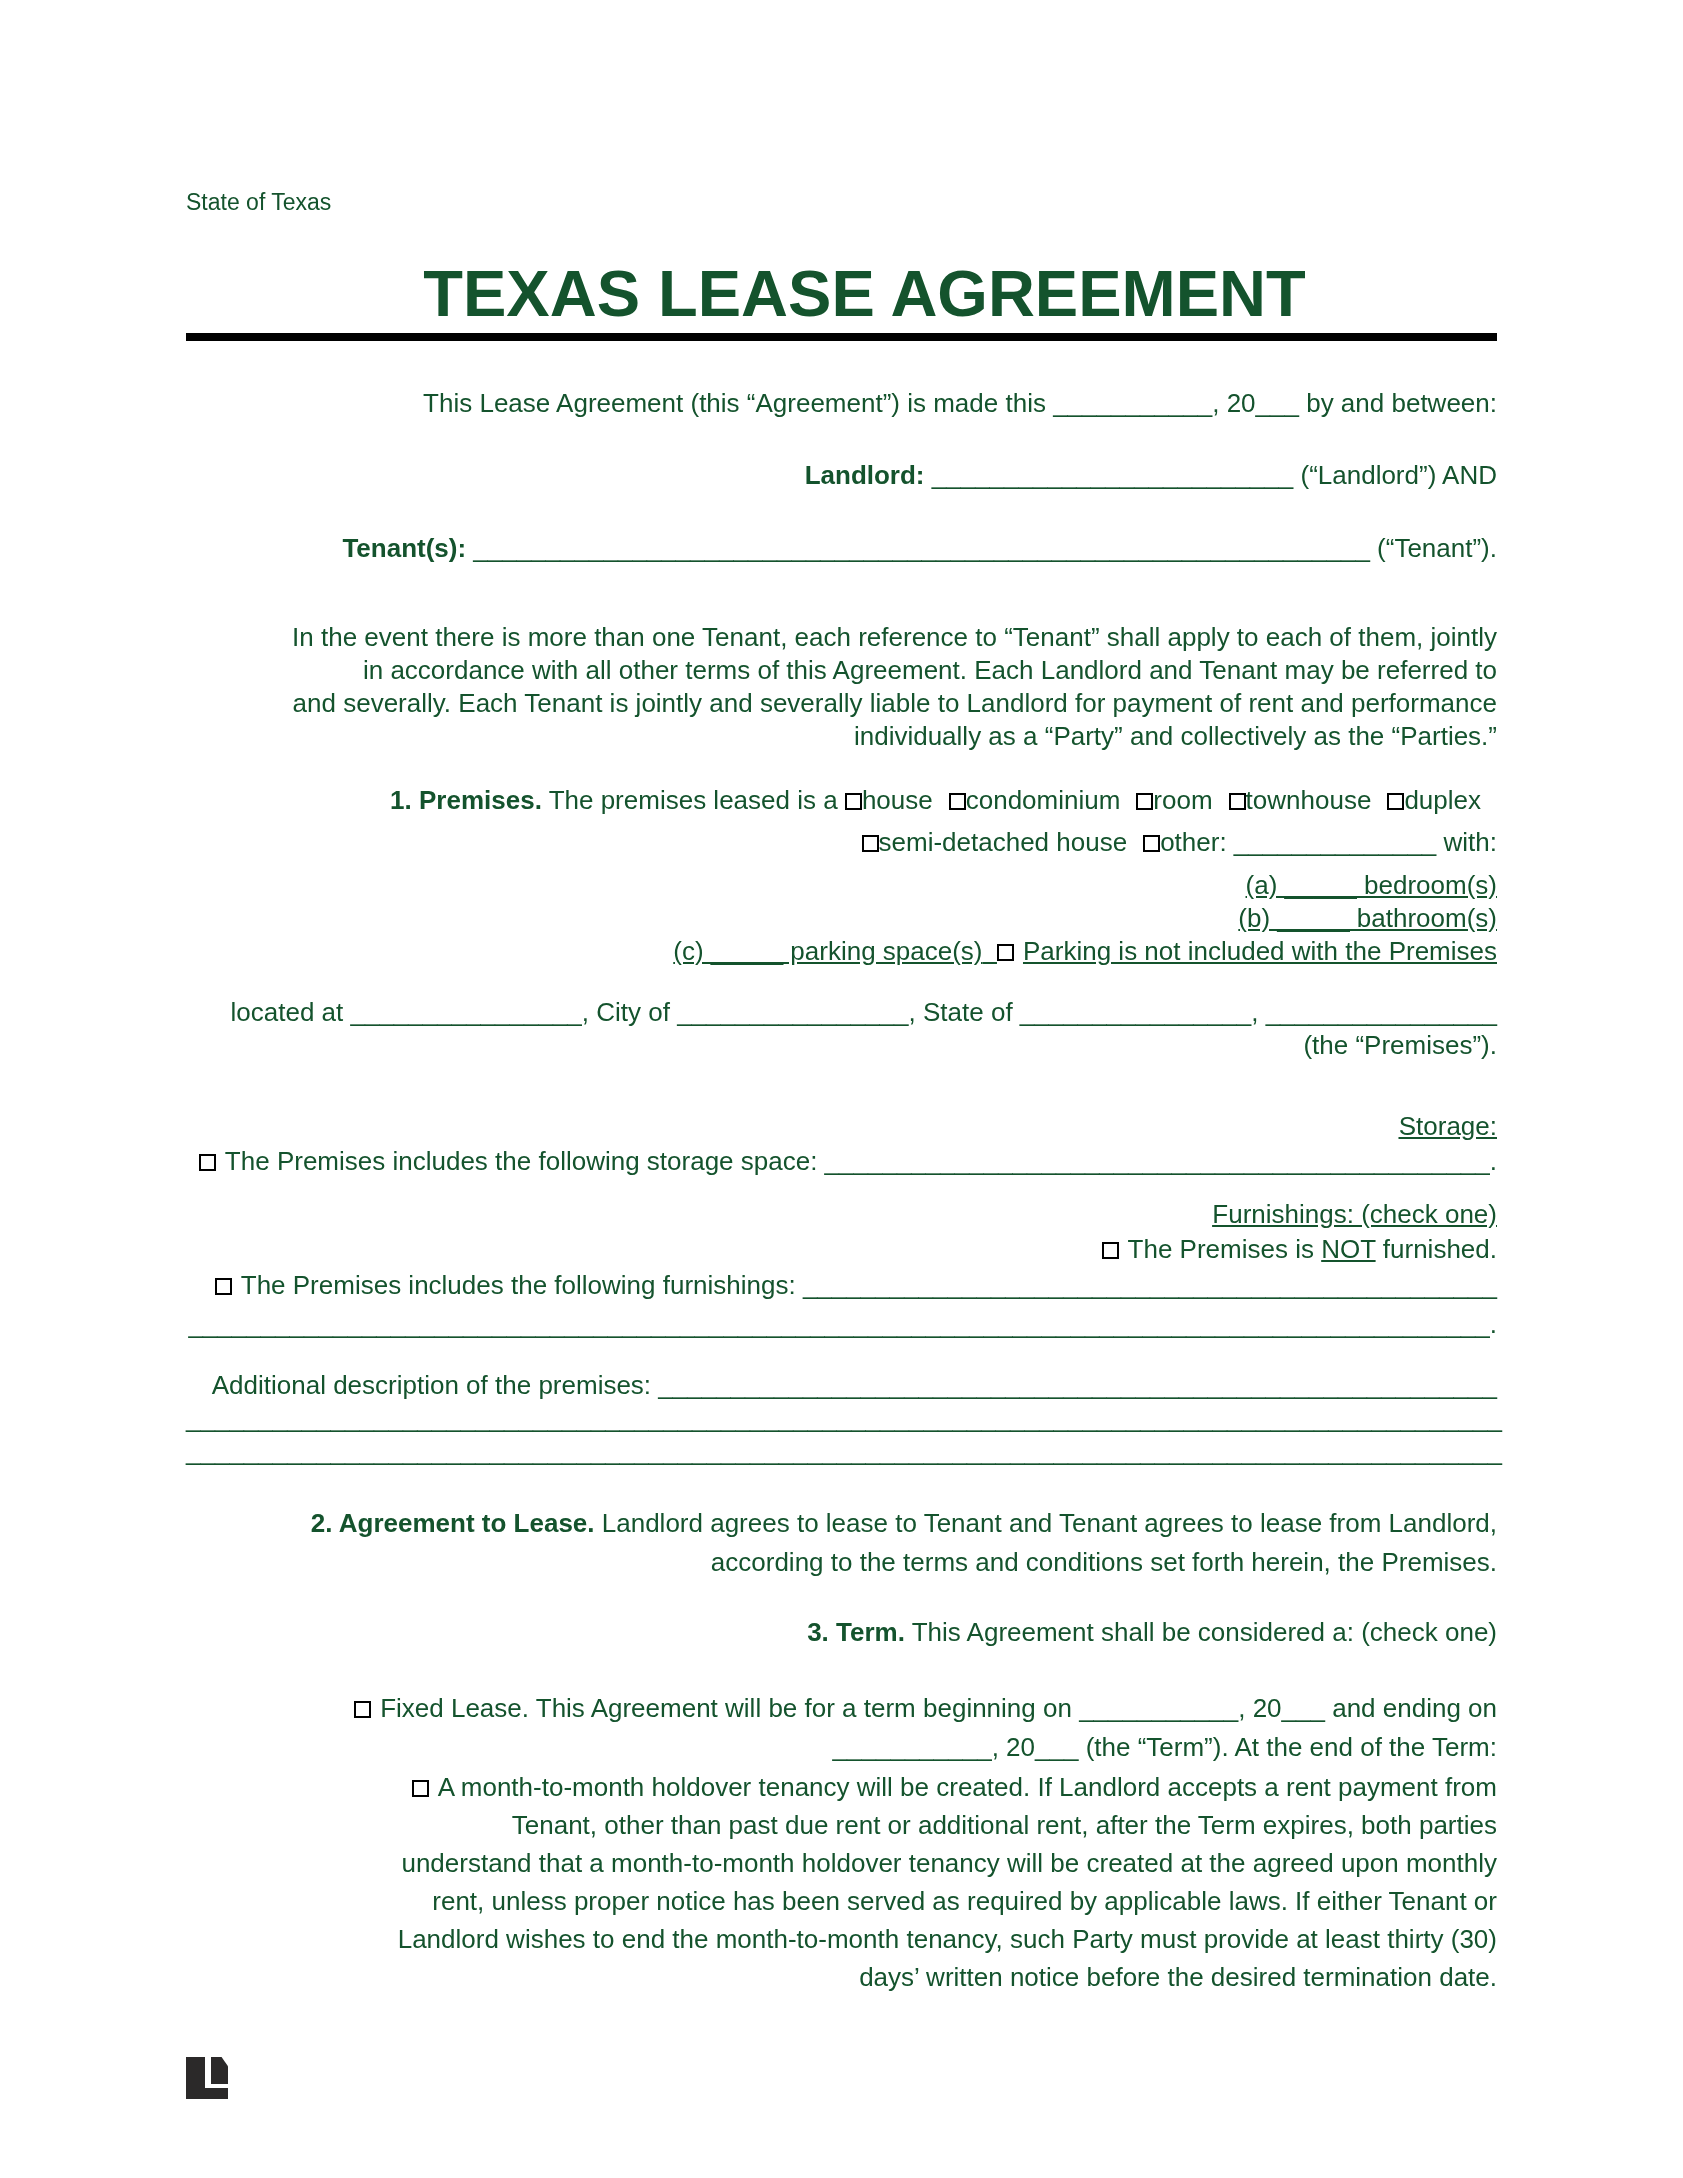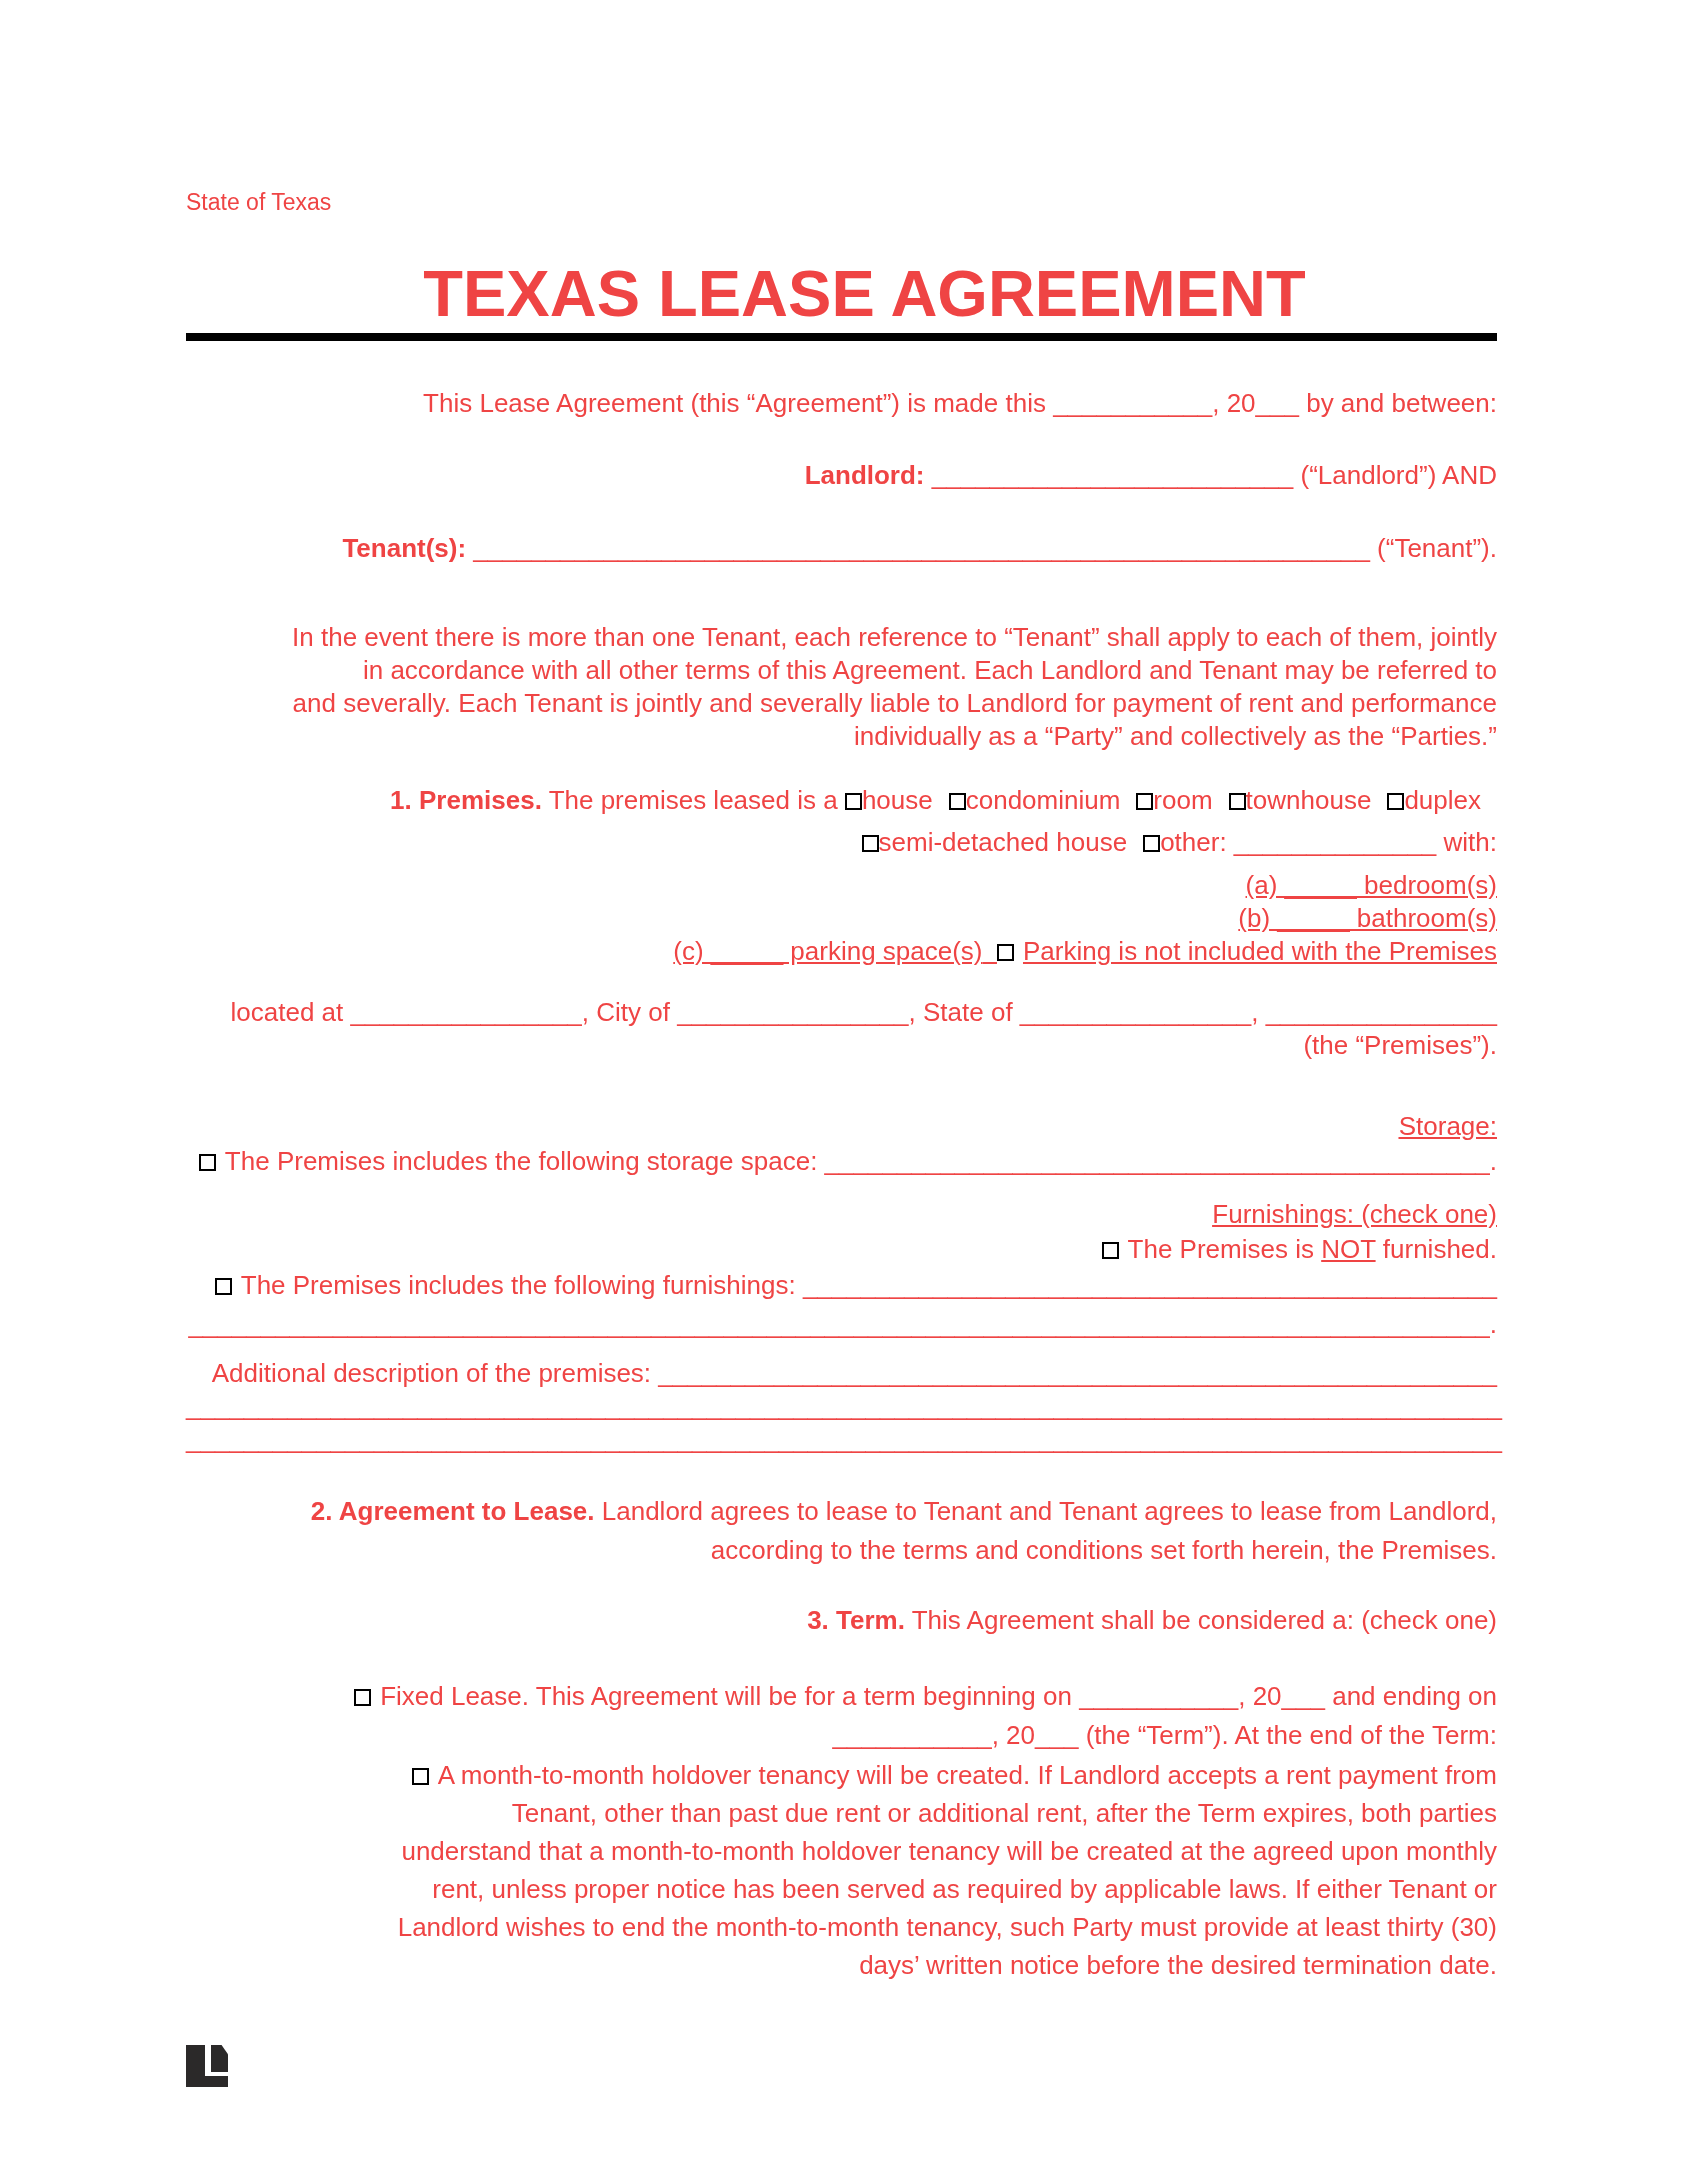--- a/index.html
+++ b/index.html
@@ -1,17 +1,17 @@
 <!DOCTYPE html>
 <html><head>
 <meta charset="utf-8">
 <style>
   html,body{margin:0;padding:0;background:#ffffff;}
   .page{
-    width:1683px;height:2178px;background:#fff;color:#ef4444;
+    width:1683px;height:2178px;background:#fff;color:#14532d;
     font-family:"Liberation Sans",sans-serif;font-size:26px;
     box-sizing:border-box;padding:188px 186px 0 186px;overflow:hidden;position:relative;
   }
   .line{white-space:pre;line-height:33px;text-align:right;}
   .b{font-weight:bold;}
   .u{text-decoration:underline;}
   .state{font-size:23px;line-height:28px;white-space:pre;}
   .title{
     font-size:65px;font-weight:bold;line-height:75px;text-align:center;
     margin-top:40px;padding-left:46px;white-space:pre;letter-spacing:0px;
@@ -35,21 +35,21 @@
   .m-prem1{margin-top:31px;}
   .m-prem2{margin-top:9px;}
   .m-abc{margin-top:10px;}
   .m-located{margin-top:28px;}
   .m-storageh{margin-top:48px;text-decoration:underline;}
   .m-storagecb{margin-top:2px;}
   .m-furnh{margin-top:20px;text-decoration:underline;}
   .m-furnnot{margin-top:2px;}
   .m-furninc{margin-top:3px;}
   .m-furncont{margin-top:6px;}
-  .m-addl{margin-top:16px;}
+  .m-addl{margin-top:28px;}
   .m-sec2{margin-top:36px;}
   .m-sec3{margin-top:31px;}
   .m-fixed{margin-top:37px;}
   .m-hold{margin-top:1px;}
   
   .logo{position:relative;width:42px;height:42px;margin-top:61px;}
   .logo .lbar{position:absolute;left:0;top:0;width:19px;height:42px;background:#2b2929;}
   .logo .bbar{position:absolute;left:0;bottom:0;width:42px;height:11px;background:#2b2929;}
   .logo .rblk{
     position:absolute;right:0;top:0;width:17px;height:27px;background:#2b2929;

